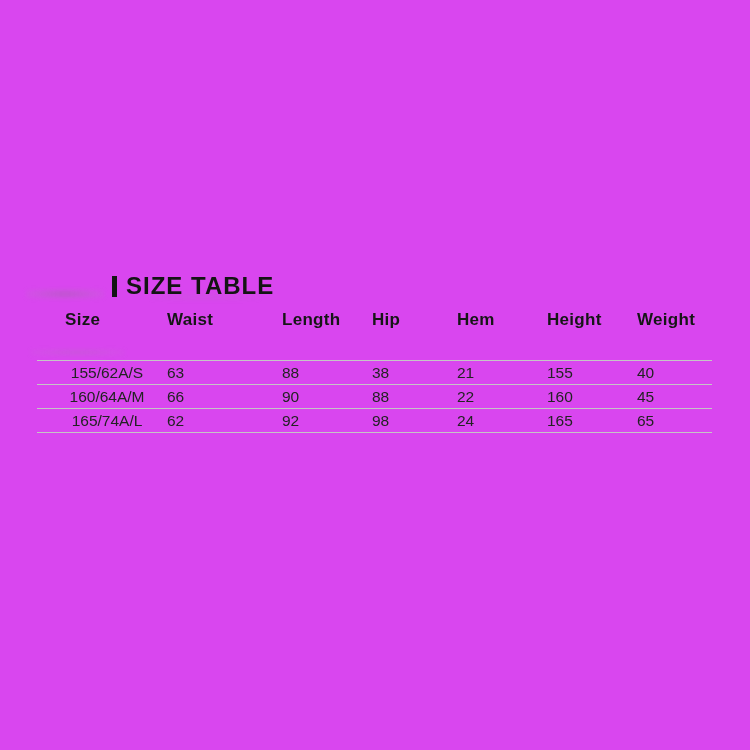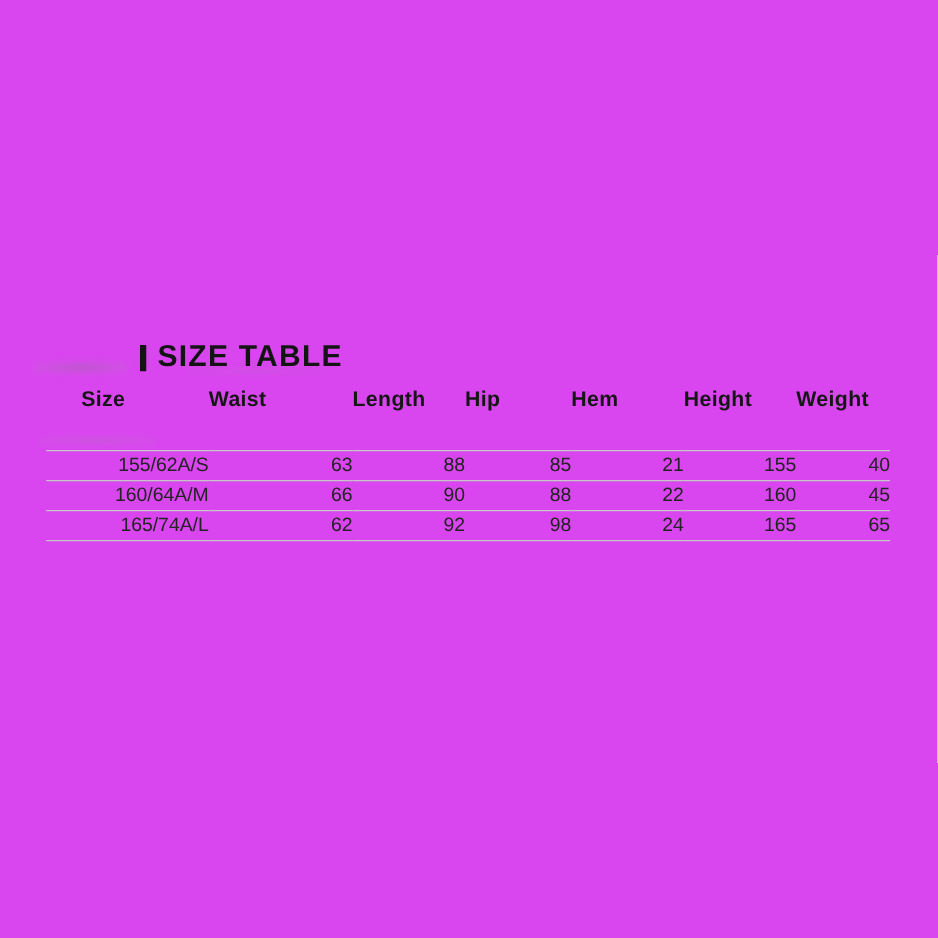--- a/index.html
+++ b/index.html
@@ -61,29 +61,29 @@
     white-space: nowrap;
   }
   table.size-table th.col-size {
     text-align: left;
     padding-left: 28px;
     margin-top: 18px;
   }
   table.size-table td {
     font-size: 15.5px;
     color: #232323;
-    text-align: right;
+    text-align: left;
     height: 23px;
     line-height: 23px;
     padding: 0;
     white-space: nowrap;
     border-top: 1px solid #c5c5c5;
   }
   table.size-table td.cell-size {
-    text-align: right;
+    text-align: center;
     padding-left: 10px;
   }
   table.size-table tbody tr:last-child td {
     border-bottom: 1px solid #c5c5c5;
     margin-top: 25px;
   }
   
   .smudge {
     position: absolute;
     filter: blur(2px);
@@ -145,21 +145,21 @@
           <th>Hem</th>
           <th>Height</th>
           <th>Weight</th>
         </tr>
       </thead>
       <tbody>
         <tr>
           <td class="cell-size">155/62A/S</td>
           <td>63</td>
           <td>88</td>
-          <td>85</td>
+          <td>38</td>
           <td>21</td>
           <td>155</td>
           <td>40</td>
         </tr>
         <tr>
           <td class="cell-size">160/64A/M</td>
           <td>66</td>
           <td>90</td>
           <td>88</td>
           <td>22</td>

